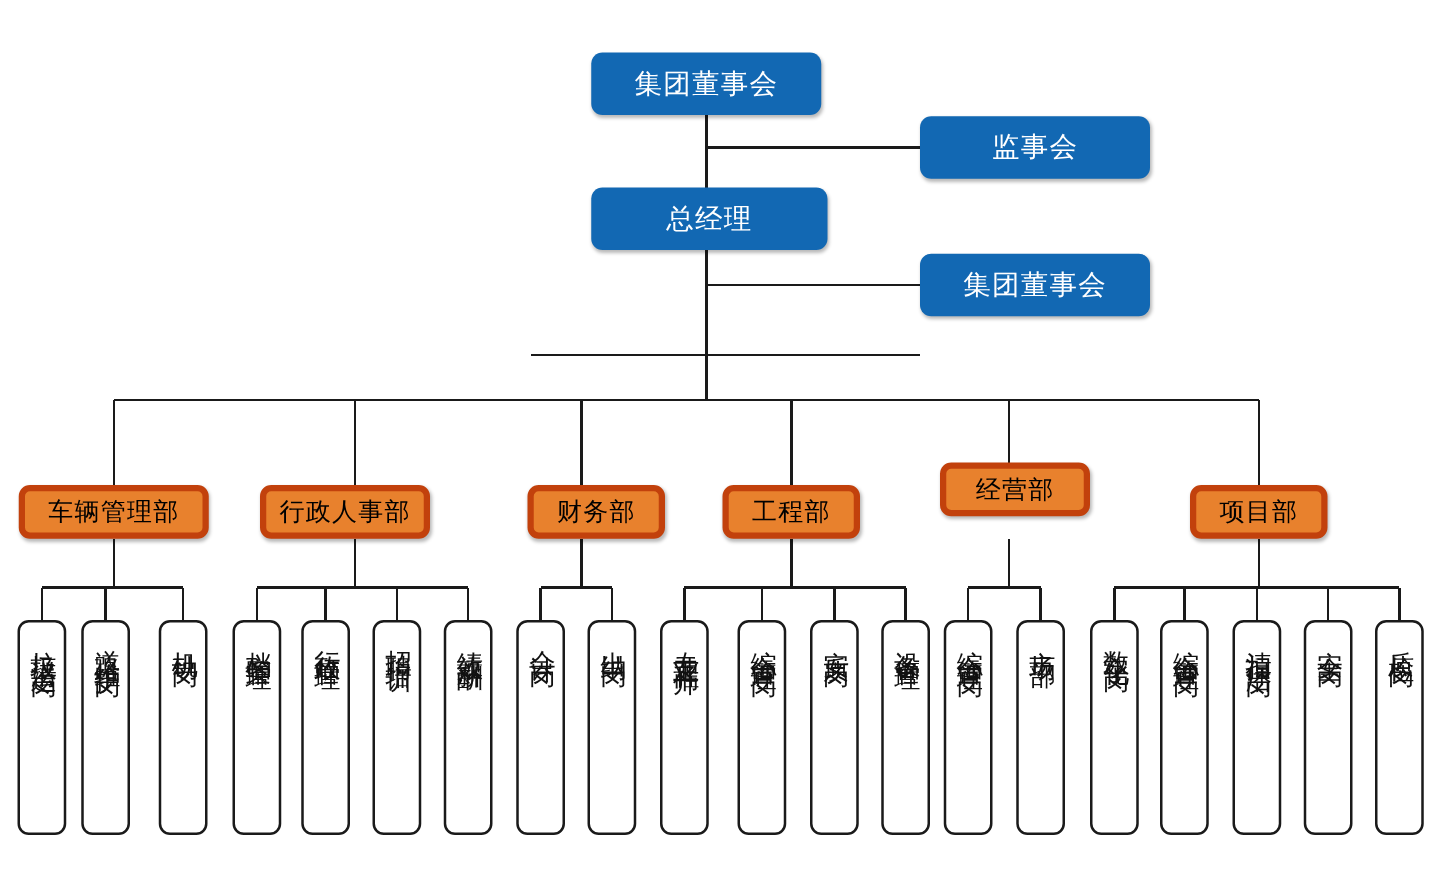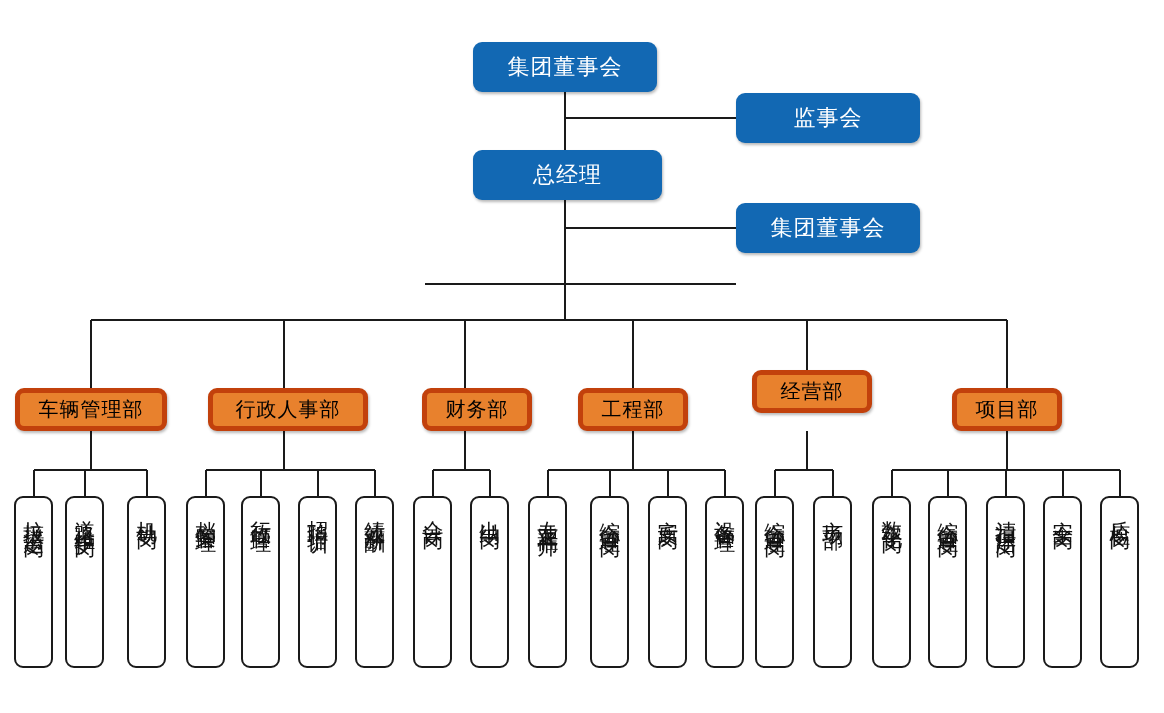--- a/index.html
+++ b/index.html
@@ -106,21 +106,21 @@
     <div class="node orange" style="left: 15px; top: 388px; width: 152px; height: 43px;">车辆管理部</div>
     <div class="node leaf" style="left: 14px; top: 496px; width: 39px; height: 172px;">
       <span>垃圾清运岗</span>
     </div>
     <div class="node leaf" style="left: 65px; top: 496px; width: 39px; height: 172px;">
       <span>道路维护岗</span>
     </div>
     <div class="node leaf" style="left: 127px; top: 496px; width: 39px; height: 172px;">
       <span>机动岗</span>
     </div>
-    <div class="node orange" style="left: 208px; top: 388px; width: 160px; height: 43px;">行政人事部</div>
+    <div class="node orange" style="left: 208px; top: 388px; width: 136px; height: 43px;">行政人事部</div>
     <div class="node leaf" style="left: 186px; top: 496px; width: 39px; height: 172px;">
       <span>档案管理</span>
     </div>
     <div class="node leaf" style="left: 241px; top: 496px; width: 39px; height: 172px;">
       <span>行政管理</span>
     </div>
     <div class="node leaf" style="left: 298px; top: 496px; width: 39px; height: 172px;">
       <span>招聘培训</span>
     </div>
     <div class="node leaf" style="left: 355px; top: 496px; width: 39px; height: 172px;">

